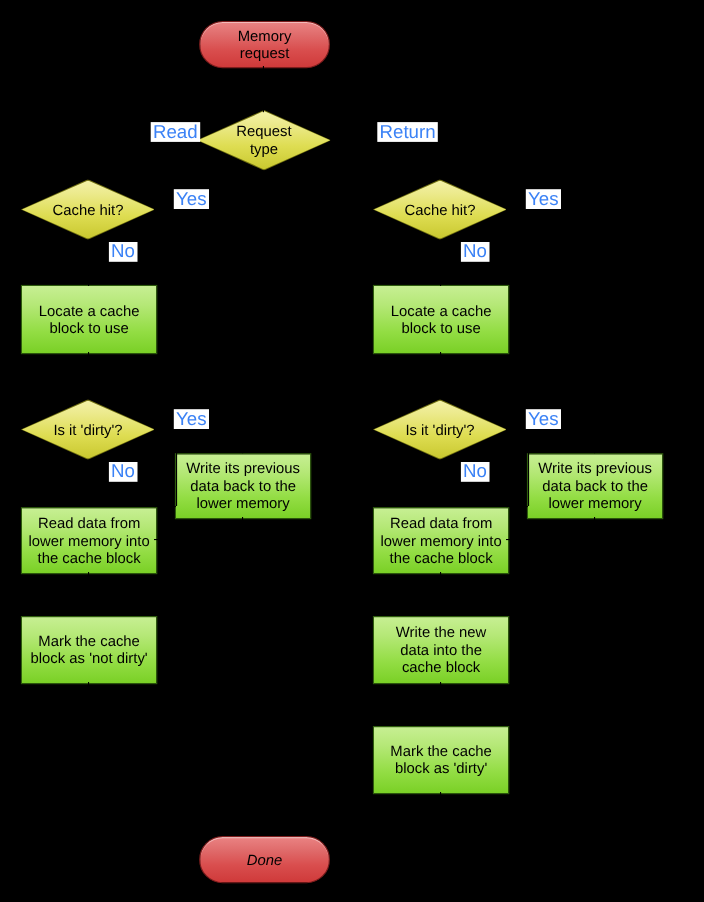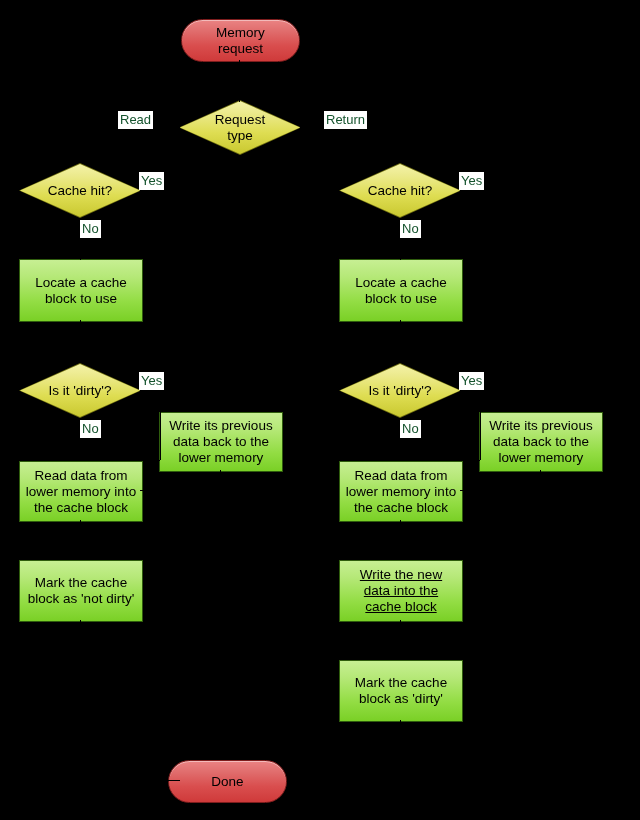--- a/index.html
+++ b/index.html
@@ -71,27 +71,28 @@
     background: #6f6e10;
     -webkit-clip-path: polygon(50% 0%, 100% 50%, 50% 100%, 0% 50%);
     clip-path: polygon(50% 0%, 100% 50%, 50% 100%, 0% 50%);
     z-index: 0;
   }
 
   
   .edge-label {
     position: absolute;
     background: #ffffff;
-    color: #14532d;
-    font-size: 13px;
+    color: #3b82f6;
+    font-size: 17px;
     line-height: 15px;
     padding: 1px 2px 2px 2px;
     border: 0;
     z-index: 6;
     white-space: nowrap;
+    margin-left: 19px;
   }
 
   
   .edge {
     position: absolute;
     background: #000000;
     z-index: 2;
   }
   .edge-v { width: 1px; }
   .edge-h { height: 1px; }
@@ -223,29 +224,29 @@
     <div class="node-text">Read data from
 lower memory into
 the cache block</div>
   </div>
 
   <div class="process" style="left:19px; top:560px; width:122px; height:60px;">
     <div class="node-text">Mark the cache
 block as 'not dirty'</div>
   </div>
 
-  <div class="process" style="left:339px; top:560px; width:122px; height:60px;text-decoration:underline;">
+  <div class="process" style="left:339px; top:560px; width:122px; height:60px;">
     <div class="node-text">Write the new
 data into the
 cache block</div>
   </div>
 
 
   <div class="process" style="left:339px; top:660px; width:122px; height:60px;">
     <div class="node-text">Mark the cache
 block as 'dirty'</div>
   </div>
 
-  <div class="terminal" style="left:168px; top:760px; width:117px; height:41px;">
+  <div class="terminal" style="left:181px; top:760px; width:117px; height:41px;font-style:italic;">
     <div class="node-text">Done</div>
   </div>
 
 </div>
 
 </body></html>

